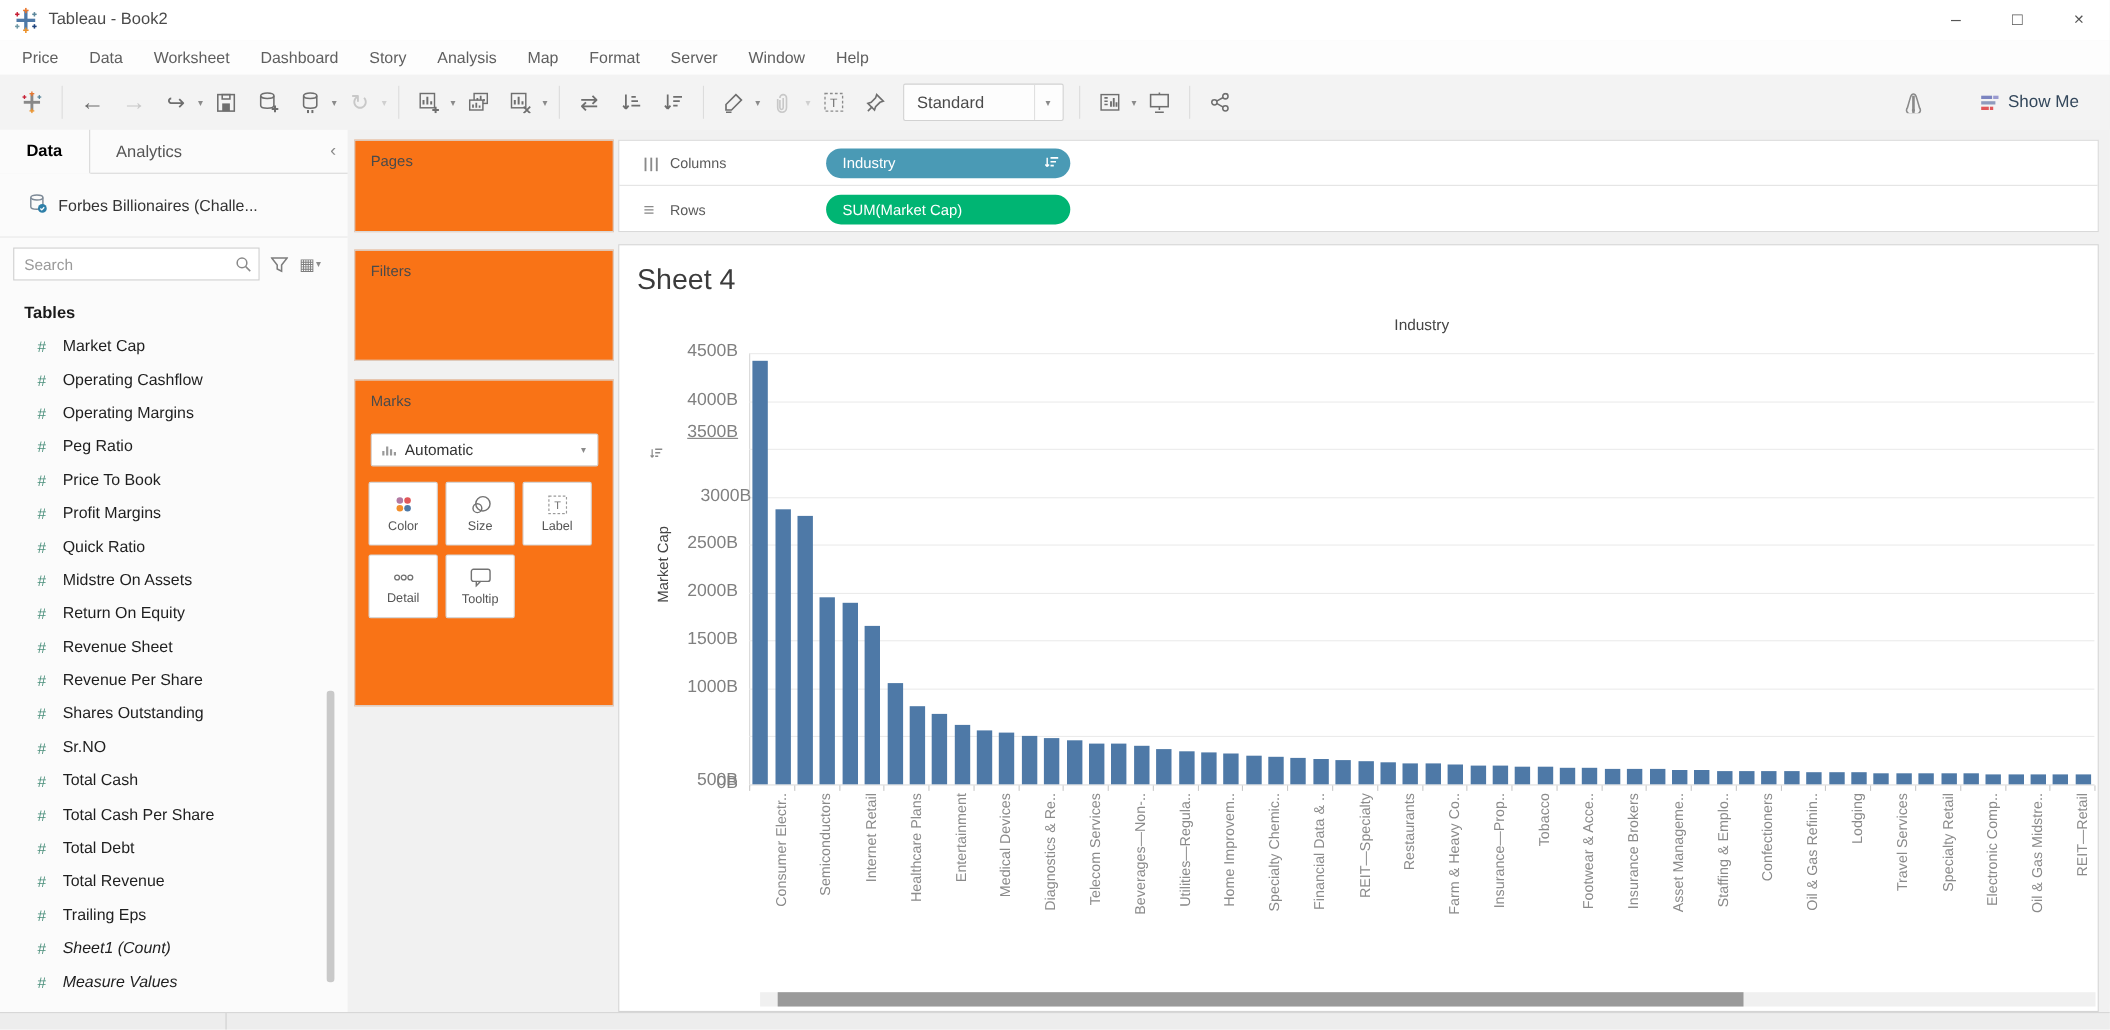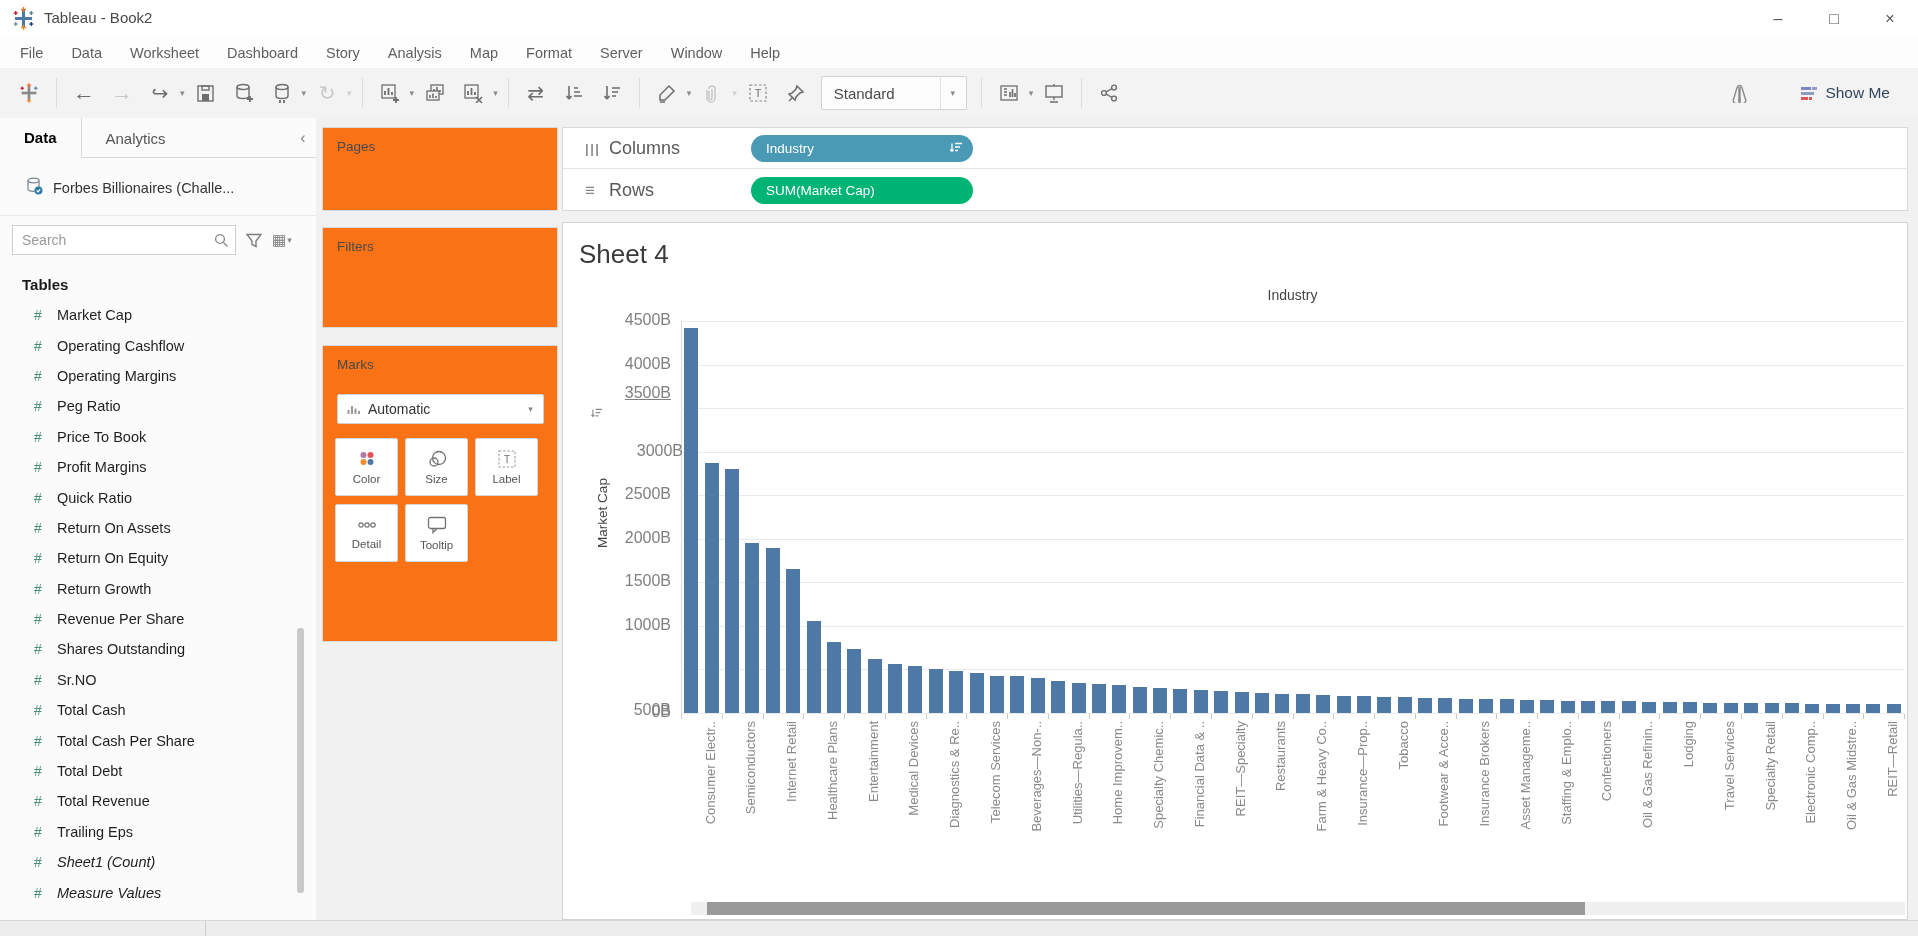--- a/index.html
+++ b/index.html
@@ -61,21 +61,21 @@
   #marks-dropdown { position:absolute; left:14px; top:48px; width:207px; height:30px; border:1px solid #d2d2d2; background:#fff; display:flex; align-items:center; border-radius:2px; cursor:pointer; }
   #marks-dropdown .mt { font-size:14px; color:#333; margin-left:8px; flex:1; }
   #marks-dropdown .dd { width:24px; height:28px; display:flex; align-items:center; justify-content:center; }
   .mark-btn { position:absolute; width:63px; height:58px; border:1px solid #d6d6d6; border-radius:2px; background:#fff; display:flex; flex-direction:column; align-items:center; justify-content:center; gap:5px; cursor:pointer; }
   .mark-btn .mb-label { font-size:11.5px; color:#555; }
 
   
   #shelves { left:562px; top:127px; width:1346px; height:84px; background:#fff; border:1px solid #d9d9d9; }
   .shelf-row { position:absolute; left:0; width:1344px; height:41px; display:flex; align-items:center; }
   .shelf-row .shelf-icon { width:24px; margin-left:22px; color:#8a8a8a; display:flex; align-items:center; }
-  .shelf-row .shelf-label { font-size:18px; color:#5a5a5a; width:120px; }
+  .shelf-row .shelf-label { font-size:13px; color:#5a5a5a; width:120px; }
   .pill { height:27px; border-radius:14px; display:flex; align-items:center; padding:0 10px 0 15px; margin-left:22px; cursor:pointer; }
   .pill .pill-label { color:#fff; font-size:13.5px; white-space:nowrap; }
   .pill svg { margin-left:26px; }
   #col-bars { letter-spacing:1.5px; font-size:13px; font-weight:bold; }
 
   
   #sheet { left:562px; top:222px; width:1346px; height:698px; background:#fff; border:1px solid #d4d4d4; }
   #sheet-title { left:16px; top:16px; font-size:26px; color:#3b3b3b; }
   #chart-header { left:118px; top:64px; width:1223px; text-align:center; font-size:14px; color:#454545; }
   .gridline { position:absolute; height:1px; background:#ebebeb; }
@@ -120,21 +120,21 @@
           </g>
       </svg>
     </div>
     <div class="abs" id="title-text">Tableau - Book2</div>
     <div class="abs winctl" style="left:1750px;">–</div>
     <div class="abs winctl" style="left:1806px;">□</div>
     <div class="abs winctl" style="left:1862px;">×</div>
   </div>
 
   <div class="abs" id="menubar">
-      <div class="menu-item">File</div>
+      <div class="menu-item">Price</div>
       <div class="menu-item">Data</div>
       <div class="menu-item">Worksheet</div>
       <div class="menu-item">Dashboard</div>
       <div class="menu-item">Story</div>
       <div class="menu-item">Analysis</div>
       <div class="menu-item">Map</div>
       <div class="menu-item">Format</div>
       <div class="menu-item">Server</div>
       <div class="menu-item">Window</div>
       <div class="menu-item">Help</div>
@@ -361,29 +361,29 @@
         <div class="field-row">
           <span class="field-hash">#</span>
           <span class="field-label">Profit Margins</span>
         </div>
         <div class="field-row">
           <span class="field-hash">#</span>
           <span class="field-label">Quick Ratio</span>
         </div>
         <div class="field-row">
           <span class="field-hash">#</span>
-          <span class="field-label">Return On Assets</span>
+          <span class="field-label">Midstre On Assets</span>
         </div>
         <div class="field-row">
           <span class="field-hash">#</span>
           <span class="field-label">Return On Equity</span>
         </div>
         <div class="field-row">
           <span class="field-hash">#</span>
-          <span class="field-label">Return Growth</span>
+          <span class="field-label">Revenue Sheet</span>
         </div>
         <div class="field-row">
           <span class="field-hash">#</span>
           <span class="field-label">Revenue Per Share</span>
         </div>
         <div class="field-row">
           <span class="field-hash">#</span>
           <span class="field-label">Shares Outstanding</span>
         </div>
         <div class="field-row">

